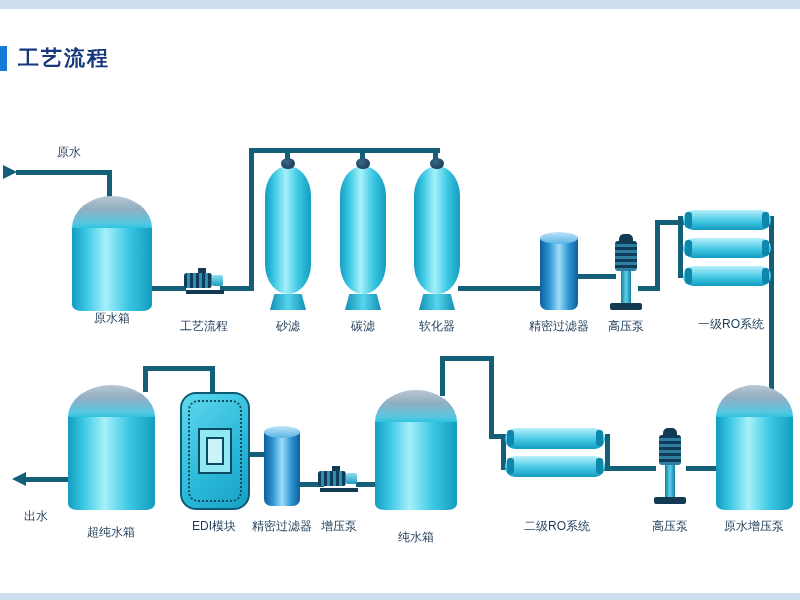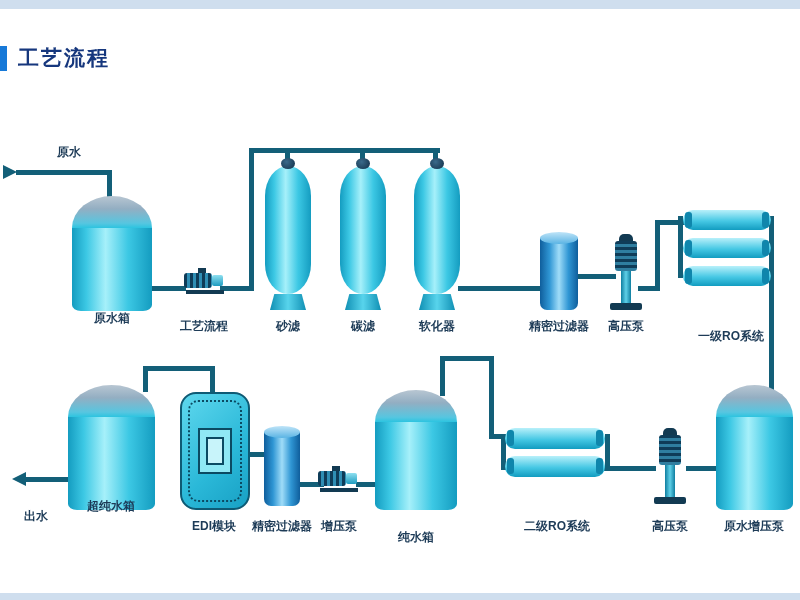--- a/index.html
+++ b/index.html
@@ -71,21 +71,21 @@
   
   .edi { width:70px; height:118px; border:2px solid #0e5a74; border-radius:16px;
          background:linear-gradient(135deg,#5fd8ee,#2ab8d8 60%,#18a0c4); }
   .edi-frame { position:absolute; inset:6px; border:2px dotted #0b4a62; border-radius:10px; }
   .edi-core { position:absolute; left:50%; top:50%; transform:translate(-50%,-50%);
               width:34px; height:46px; border:2px solid #0b4a62; background:#8fe8f4; }
   .edi-core-inner { position:absolute; left:50%; top:50%; transform:translate(-50%,-50%);
                     width:18px; height:28px; border:2px solid #0b4a62; background:#c8f4fa; }
 
   .lbl { position:absolute; transform:translateX(-50%); white-space:nowrap; z-index:3;
-         font-size:12px; font-weight:700; color:#1d3b57; }
+         font-size:12px; font-weight:400; color:#1d3b57; }
 </style>
 </head>
 <body>
 
 <div class="page">
 
   <div class="strip top"></div>
   <div class="strip bottom"></div>
 
   <div class="accent-bar"></div>
@@ -231,23 +231,23 @@
   </div>
 
   <div class="lbl" style="left:69px;top:144px">原水</div>
   <div class="lbl" style="left:112px;top:310px">原水箱</div>
   <div class="lbl" style="left:204px;top:318px">工艺流程</div>
   <div class="lbl" style="left:288px;top:318px">砂滤</div>
   <div class="lbl" style="left:363px;top:318px">碳滤</div>
   <div class="lbl" style="left:437px;top:318px">软化器</div>
   <div class="lbl" style="left:559px;top:318px">精密过滤器</div>
   <div class="lbl" style="left:626px;top:318px">高压泵</div>
-  <div class="lbl" style="left:731px;top:328px">一级RO系统</div>
+  <div class="lbl" style="left:731px;top:316px">一级RO系统</div>
   <div class="lbl" style="left:36px;top:508px">出水</div>
-  <div class="lbl" style="left:111px;top:498px">超纯水箱</div>
+  <div class="lbl" style="left:111px;top:524px">超纯水箱</div>
   <div class="lbl" style="left:214px;top:518px">EDI模块</div>
   <div class="lbl" style="left:282px;top:518px">精密过滤器</div>
   <div class="lbl" style="left:339px;top:518px">增压泵</div>
   <div class="lbl" style="left:416px;top:529px">纯水箱</div>
   <div class="lbl" style="left:557px;top:518px">二级RO系统</div>
   <div class="lbl" style="left:670px;top:518px">高压泵</div>
   <div class="lbl" style="left:754px;top:518px">原水增压泵</div>
 
 </div>
 

